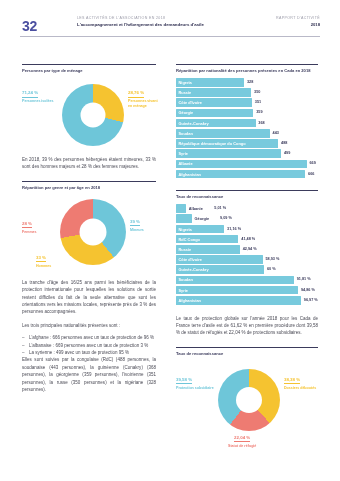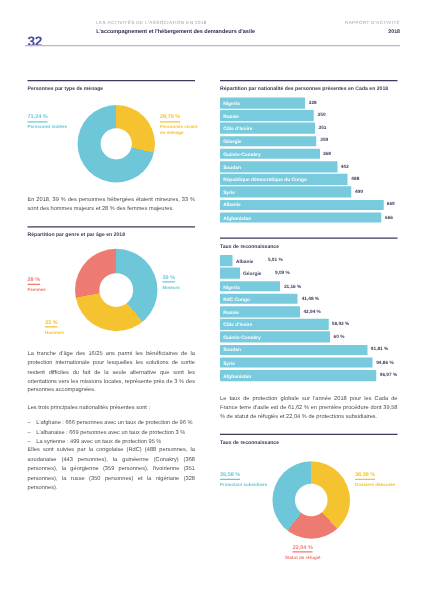--- a/index.html
+++ b/index.html
@@ -12,22 +12,22 @@
   }
   .page { position: relative; width: 340px; height: 481px; padding: 0; }
 
   
   .header {
     position: absolute; left: 0; top: 14px; width: 340px;
     height: 24px;
     display: flex; align-items: flex-start;
   }
   .folio {
-    position: absolute; left: 22px; top: 14px;
-    font-size: 11px; font-weight: bold; color: #4b4fa0;
+    position: absolute; left: 22px; top: 4px;
+    font-size: 14px; font-weight: bold; color: #4b4fa0;
     letter-spacing: -0.3px;
   }
   .header-center { position: absolute; left: 77px; top: 1px; width: 150px; }
   .header-kicker {
     font-size: 3.6px; letter-spacing: 0.35px; color: #9a9aa8;
     text-transform: uppercase; line-height: 6px; white-space: nowrap;
   }
   .header-title {
     font-size: 4.4px; font-weight: bold; color: #2e2e50;
     letter-spacing: -0.02px; line-height: 7px; white-space: nowrap;

